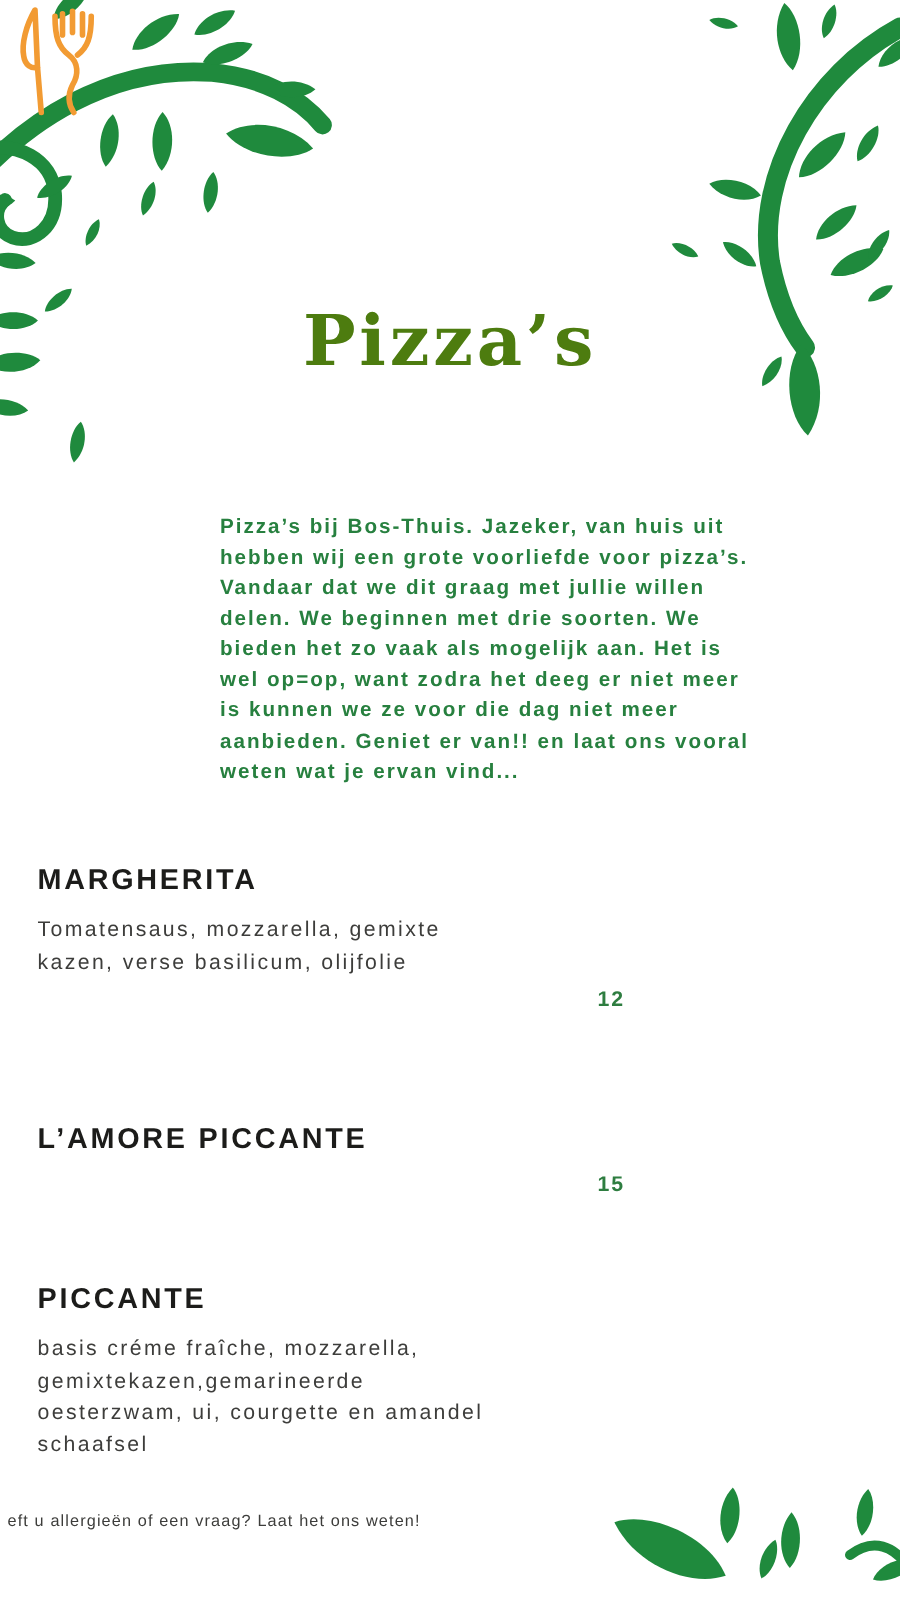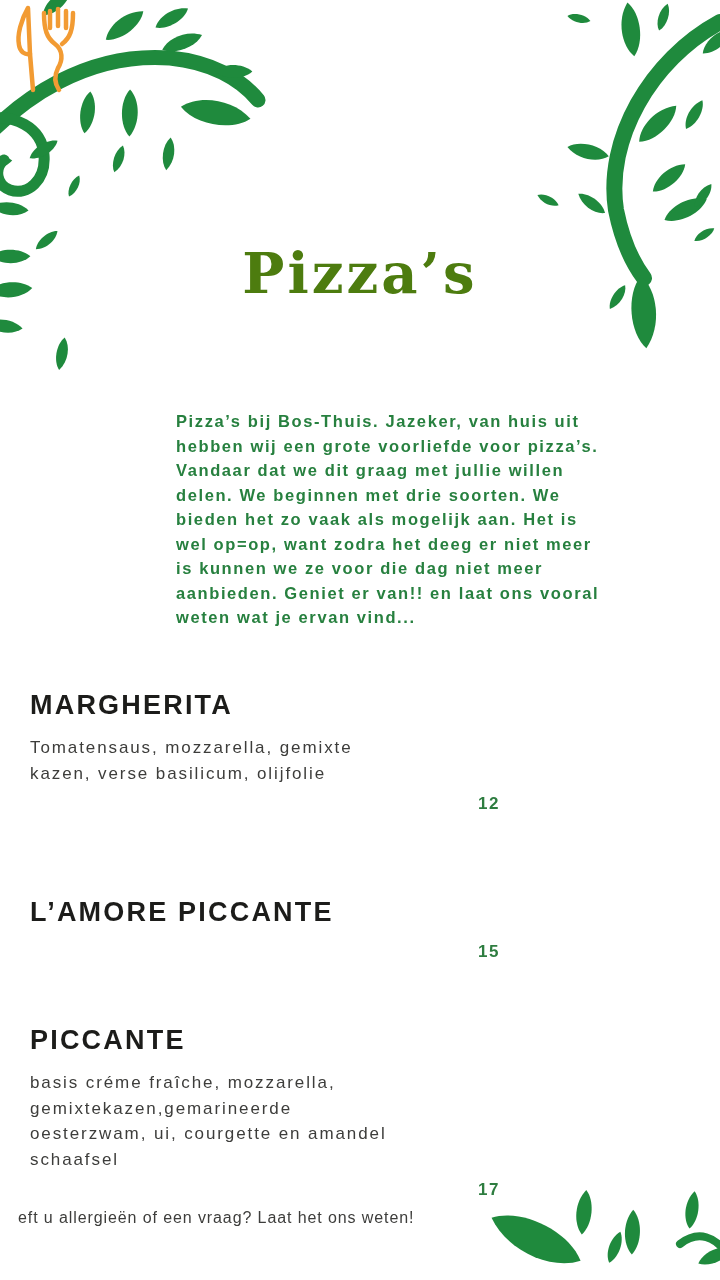--- a/index.html
+++ b/index.html
@@ -26,35 +26,35 @@
     position:absolute;left:158px;top:391px;width:460px;
     font-size:16.5px;font-weight:700;line-height:24.5px;
     letter-spacing:1.6px;color:#27803f;
     white-space:pre-line;margin:18px;
   }
   .menu-item{position:absolute;left:30px;width:470px;}
   .item-1{top:690px;}
   .item-2{top:897px;}
   .item-3{top:1025px;}
   .item-name{
-    font-size:27px;font-weight:700;letter-spacing:2.2px;
+    font-size:23px;font-weight:700;letter-spacing:2.2px;
     color:#1c1c1a;margin:0 0 14px 0;
   }
   .item-desc{
     font-size:17px;font-weight:400;line-height:25.5px;
     letter-spacing:1.9px;color:#3d3d3b;
     white-space:pre-line;margin:0 0 8px 0;
   }
   .item-price{
     font-size:17px;font-weight:600;letter-spacing:1.5px;
     color:#2e7d40;margin:0;text-align:right;
   }
   .allergy-note{
-    position:absolute;left:18px;top:1209px;width:560px;
-    font-size:16px;font-weight:400;letter-spacing:0.9px;
+    position:absolute;left:6px;top:1209px;width:560px;
+    font-size:13px;font-weight:400;letter-spacing:0.9px;
     color:#3d3d3b;margin:0;
   }
 </style>
 </head>
 <body>
 
 <svg width="0" height="0" style="position:absolute" aria-hidden="true">
   <defs>
     <path id="leaf" d="M0,2 C8,-10 30,-16 46,-8 C38,4 14,10 0,2 Z"></path>
   </defs>
@@ -158,16 +158,15 @@
   <h2 class="item-name">L’AMORE PICCANTE</h2>
   <p class="item-price">15</p>
 </div>
 
 <div class="menu-item item-3">
   <h2 class="item-name">PICCANTE</h2>
   <p class="item-desc">basis créme fraîche, mozzarella,
 gemixtekazen,gemarineerde
 oesterzwam, ui, courgette en amandel
 schaafsel</p>
-  <p class="item-price">17</p>
 </div>
 
 <p class="allergy-note">eft u allergieën of een vraag? Laat het ons weten!</p>
 
 </body></html>

